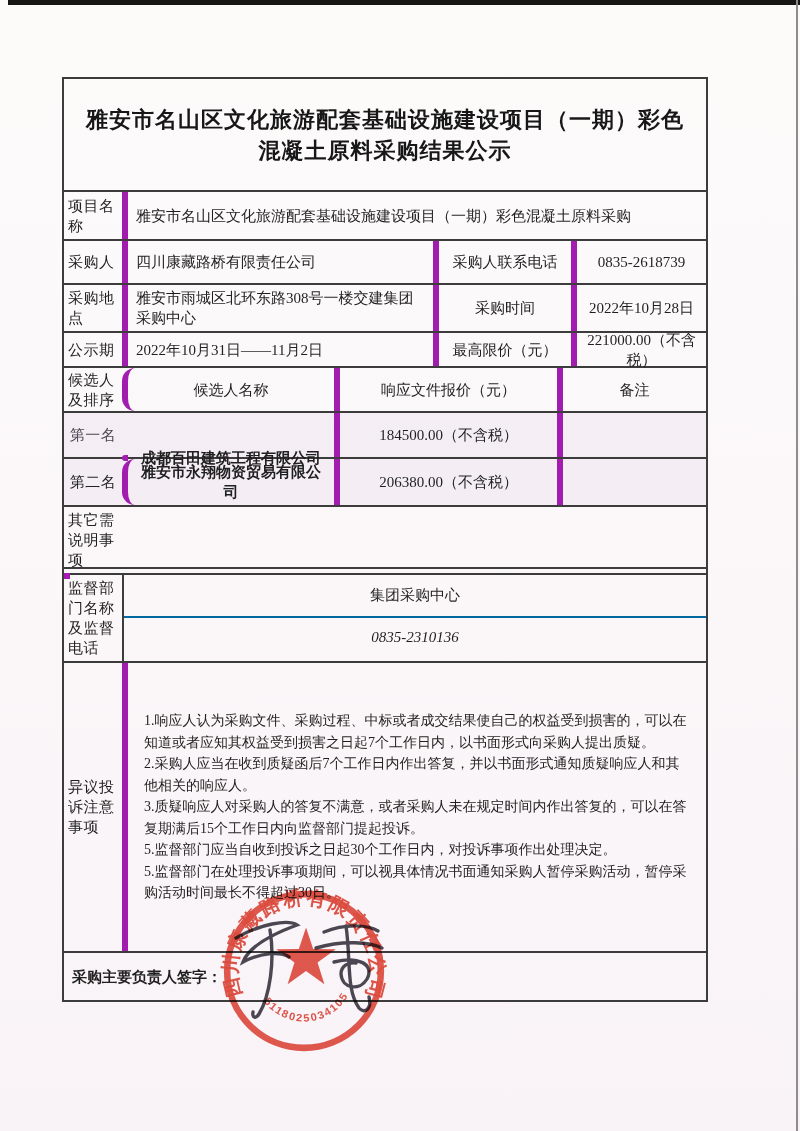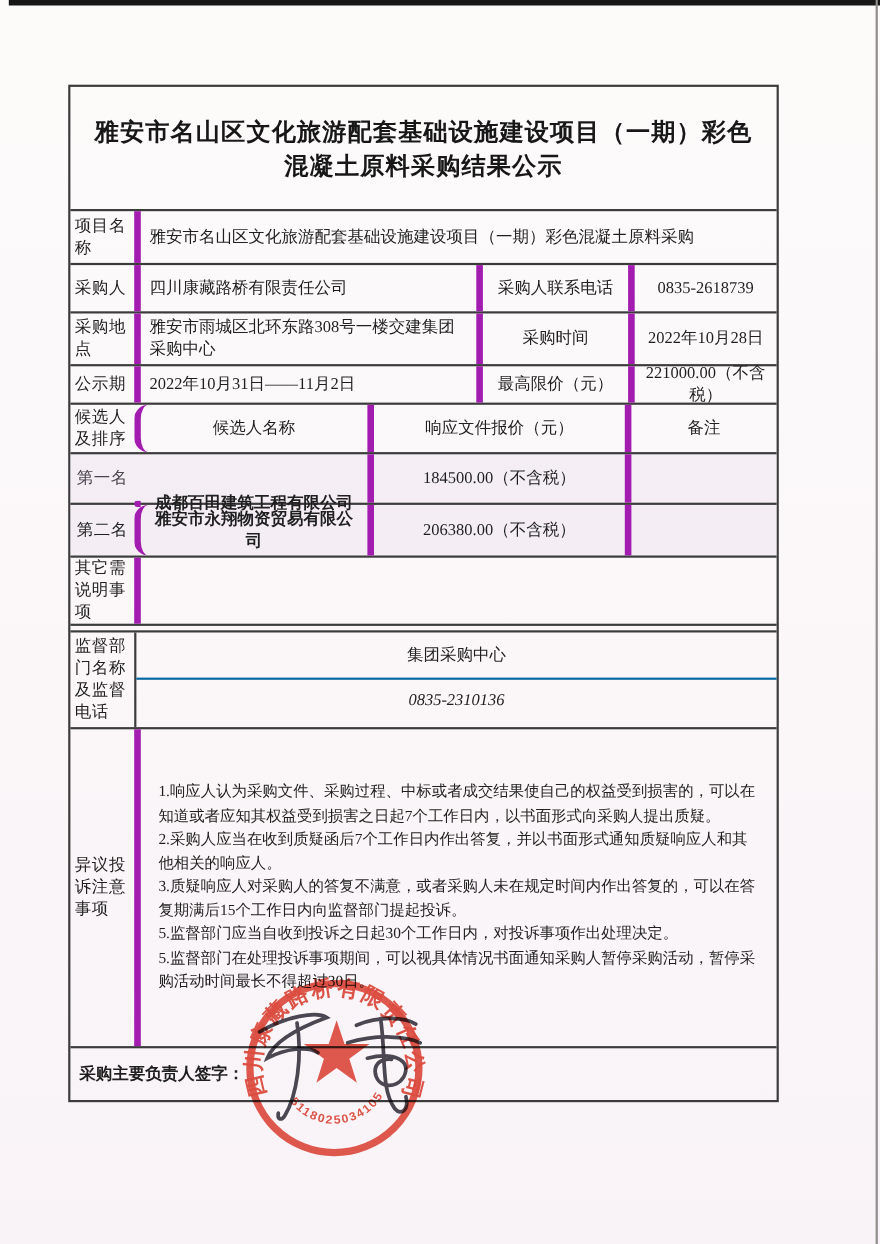--- a/index.html
+++ b/index.html
@@ -17,29 +17,29 @@
   .row.first{border-top:none;}
   .row.spacer{height:6px;}
   .cell{box-sizing:border-box;display:flex;align-items:center;padding:3px 8px;font-size:15px;line-height:20px;}
   .cell + .cell{border-left:6px solid #a21caf;}
   .label{width:58px;flex:none;padding:3px 4px;letter-spacing:0.5px;}
   .grow{flex:1 1 auto;min-width:0;}
   .center{justify-content:center;text-align:center;}
   .w138{width:138px;flex:none;}
   .w135{width:135px;flex:none;}
   .w176{width:212px;flex:none;border-radius:13px;}
-  .w133{width:138px;flex:none;}
+  .w133{width:149px;flex:none;}
 
   .title-row{height:111px;display:flex;align-items:center;justify-content:center;}
   .title-text{
     text-align:center;font-family:"Liberation Sans","DejaVu Sans",sans-serif;
     font-weight:700;font-size:22px;line-height:31px;letter-spacing:1px;color:#171717;
   }
   .h49{height:49px;} .h44{height:44px;} .h48{height:48px;} .h35{height:35px;}
-  .h45{height:45px;} .h46{height:46px;} .h62{height:62px;} .h41{height:41px;}
+  .h45{height:45px;} .h46{height:46px;} .h62{height:62px;flex-direction:column;} .h41{height:41px;}
   .h40{height:40px;} .h290{height:290px;} .hsig{height:49px;font-weight:bold;}
 
   .tint{background:rgba(236,226,238,0.45);}
   .subgrid{flex:1 1 auto;display:flex;flex-direction:column;min-width:0;}
   .subrow{flex:none;display:flex;align-items:center;justify-content:center;box-sizing:border-box;font-size:15px;}
   .subrow + .subrow{border-top:2px solid #0369a1;font-style:italic;}
 
   .objection-text{display:block;font-size:14px;line-height:21.5px;padding:4px 6px 4px 8px;}
   .objection-text div{margin:0;}
 

